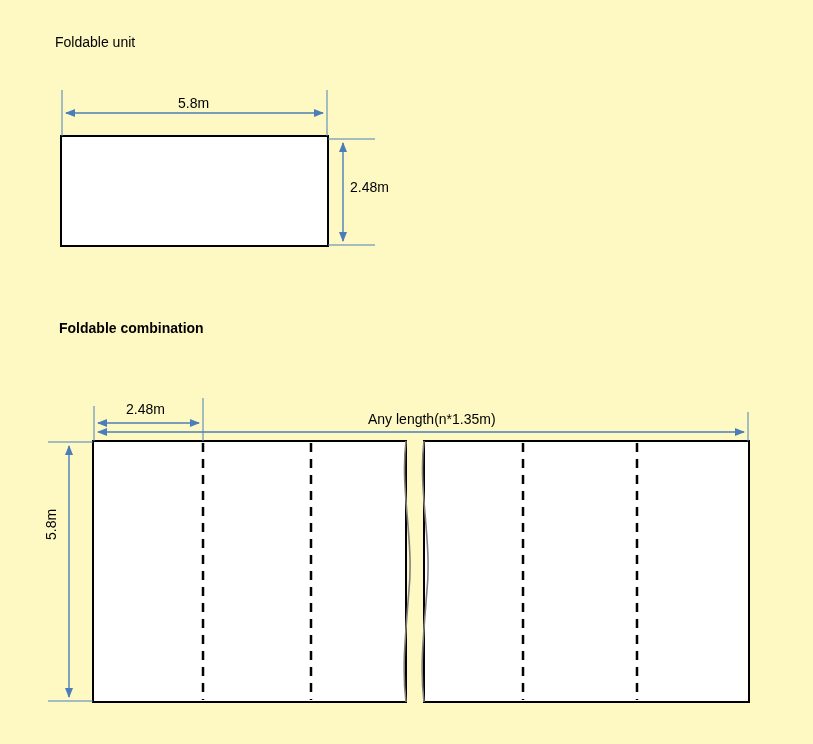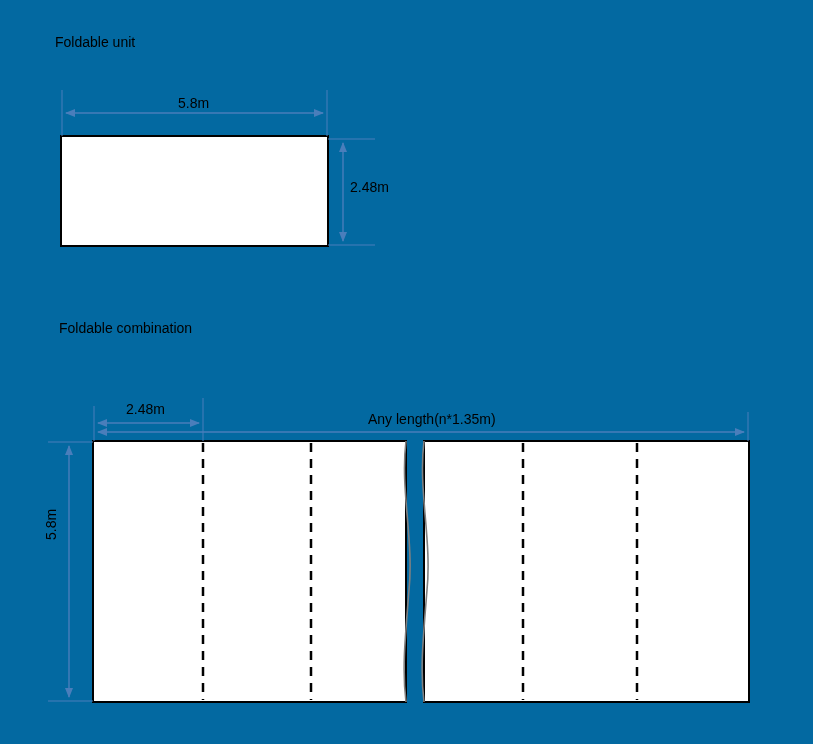--- a/index.html
+++ b/index.html
@@ -8,32 +8,32 @@
     background: #ffffff;
   }
   body {
     font-family: "Liberation Sans", sans-serif;
     color: #000000;
   }
   #canvas {
     position: relative;
     width: 813px;
     height: 744px;
-    background: #0369a1;
+    background: #fef9c3;
     overflow: hidden;
   }
   .label {
     position: absolute;
     font-size: 14px;
     color: #000000;
     white-space: nowrap;
     line-height: 1;
   }
   .title-1 { left: 55px; top: 35px; }
-  .title-2 { left: 59px; top: 321px; }
+  .title-2 { left: 59px; top: 321px; font-weight: bold; }
 
   .dim-text {
     position: absolute;
     font-size: 14px;
     color: #000000;
     white-space: nowrap;
     line-height: 1;
   }
   .unit-width-text { left: 178px; top: 96px; }
   .unit-height-text { left: 350px; top: 180px; }

